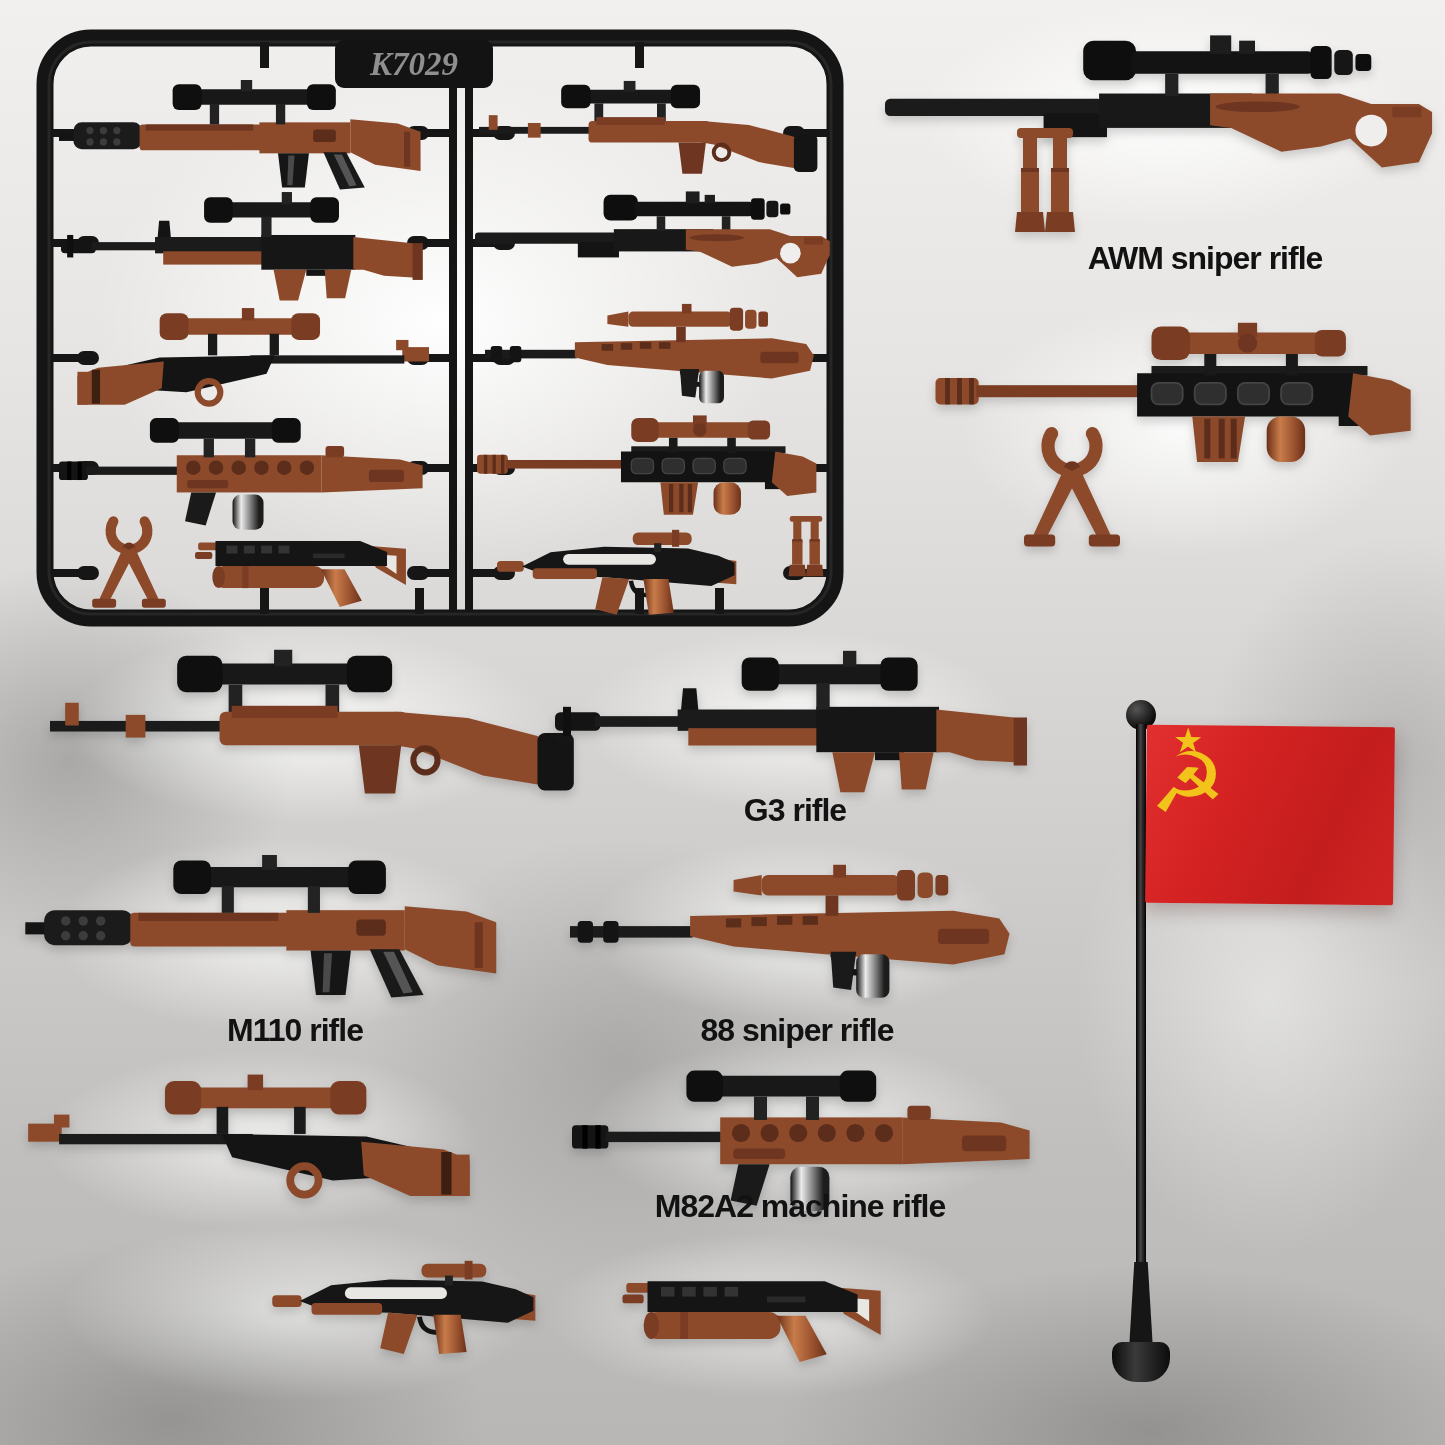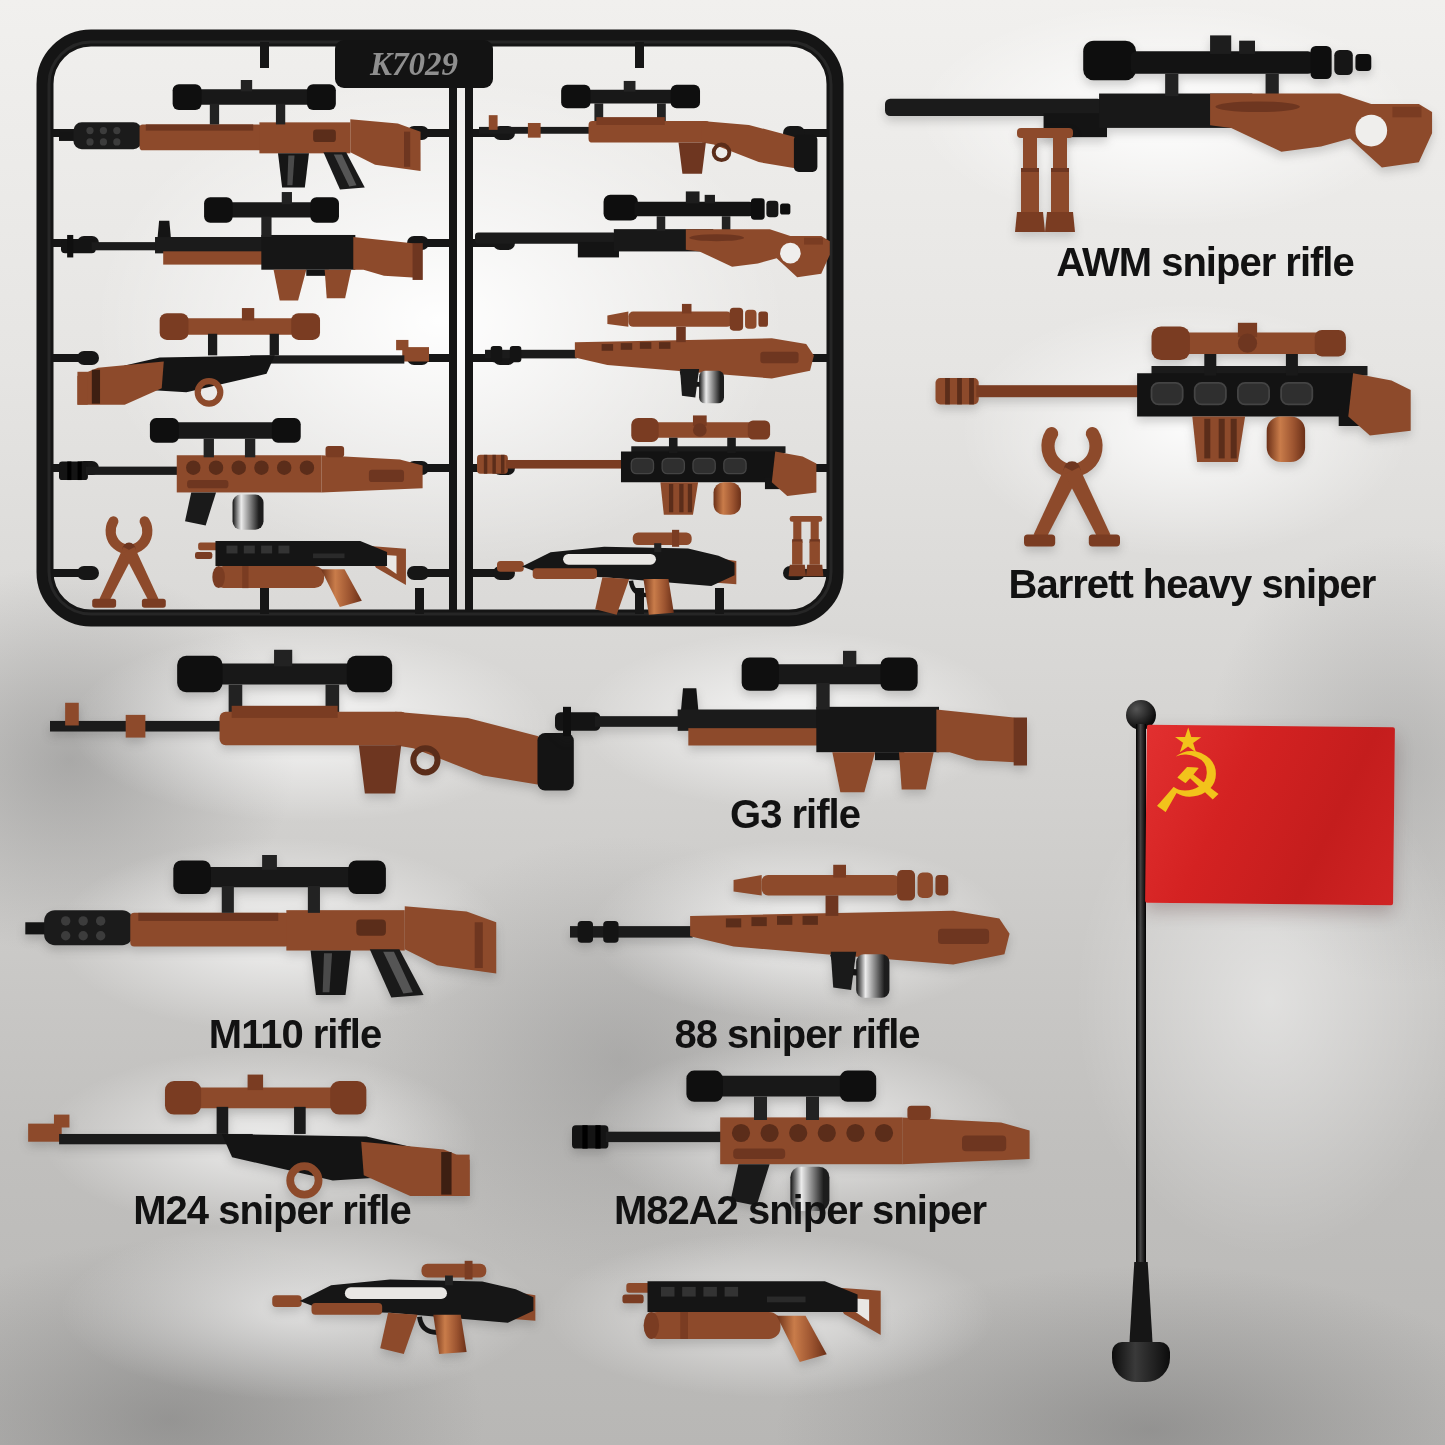--- a/index.html
+++ b/index.html
@@ -20,21 +20,21 @@
       radial-gradient(300px 110px at 770px 1315px, rgba(255,255,255,.6), rgba(255,255,255,0) 75%),
       radial-gradient(260px 340px at 1270px 1000px, rgba(255,255,255,.45), rgba(255,255,255,0) 75%),
       radial-gradient(300px 260px at 70px 760px, rgba(105,105,105,.4), rgba(0,0,0,0) 75%),
       radial-gradient(340px 300px at 620px 1060px, rgba(120,120,120,.35), rgba(0,0,0,0) 75%),
       radial-gradient(420px 240px at 170px 1420px, rgba(95,95,95,.4), rgba(0,0,0,0) 75%),
       radial-gradient(500px 220px at 1150px 1430px, rgba(90,90,90,.4), rgba(0,0,0,0) 75%),
       radial-gradient(260px 300px at 1400px 760px, rgba(130,130,130,.35), rgba(0,0,0,0) 75%),
       linear-gradient(180deg,#f1f0ee 0%,#e6e5e3 25%,#d2d1cf 55%,#c0bfbd 80%,#b8b7b5 100%);}
   .sprue{position:absolute;left:35px;top:28px;width:810px;height:600px;}
   .wpn{position:absolute;filter:drop-shadow(0 5px 5px rgba(40,40,40,.2));}
-  .lbl{position:absolute;transform:translateX(-50%);font-weight:700;font-size:40px;
+  .lbl{position:absolute;transform:translateX(-50%);font-weight:700;font-size:32px;
        letter-spacing:-1px;color:#121212;white-space:nowrap;}
   
   .flag-ball{position:absolute;left:1126px;top:700px;width:30px;height:30px;border-radius:50%;
        background:radial-gradient(circle at 35% 30%, #555, #0c0c0c 70%);}
   .flag-pole{position:absolute;left:1136px;top:724px;width:10px;height:545px;
        background:linear-gradient(90deg,#000,#464646 45%,#000);}
   .flag-taper{position:absolute;left:1129px;top:1262px;width:24px;height:88px;background:#161616;
        clip-path:polygon(22% 0,78% 0,100% 100%,0 100%);}
   .flag-base{position:absolute;left:1112px;top:1342px;width:58px;height:40px;
        background:linear-gradient(90deg,#0c0c0c,#3a3a3a 40%,#0c0c0c);
@@ -349,21 +349,20 @@
       <use href="#wpn-bipod"></use>
     </svg>
   <div class="lbl" style="left:1205px;top:240px">AWM sniper rifle</div>
 
   <svg class="wpn" style="left:935px;top:318px;width:505px;height:156px" viewBox="0 0 420 130">
       <use href="#wpn-barrett"></use>
     </svg>
   <svg class="wpn" style="left:1012px;top:424px;width:120px;height:132px" viewBox="0 0 100 110">
       <use href="#wpn-ybipod"></use>
     </svg>
-  <div class="lbl" style="left:1192px;top:562px">Barrett heavy sniper</div>
 
   <svg class="wpn" style="left:50px;top:645px;width:545px;height:167px" viewBox="0 0 360 110">
       <use href="#wpn-m14"></use>
     </svg>
 
   <svg class="wpn" style="left:555px;top:648px;width:480px;height:147px" viewBox="0 0 360 110">
       <use href="#wpn-g3"></use>
     </svg>
   <div class="lbl" style="left:795px;top:792px">G3 rifle</div>
 
@@ -373,26 +372,25 @@
   <div class="lbl" style="left:295px;top:1012px">M110 rifle</div>
 
   <svg class="wpn" style="left:570px;top:862px;width:460px;height:141px" viewBox="0 0 360 110">
       <use href="#wpn-s88"></use>
     </svg>
   <div class="lbl" style="left:797px;top:1012px">88 sniper rifle</div>
 
   <svg class="wpn" style="left:28px;top:1072px;width:465px;height:142px" viewBox="0 0 360 110">
       <use href="#wpn-m24"></use>
     </svg>
-  <div class="lbl" style="left:272px;top:1188px">M24 sniper rifle</div>
 
   <svg class="wpn" style="left:572px;top:1068px;width:468px;height:143px" viewBox="0 0 360 110">
       <use href="#wpn-m82a2"></use>
     </svg>
-  <div class="lbl" style="left:800px;top:1188px">M82A2 sniper sniper</div>
+  <div class="lbl" style="left:800px;top:1188px">M82A2 machine rifle</div>
 
   <svg class="wpn" style="left:272px;top:1250px;width:295px;height:108px" viewBox="0 0 300 110">
       <use href="#wpn-xm8"></use>
     </svg>
 
   <svg class="wpn" style="left:622px;top:1258px;width:290px;height:106px" viewBox="0 0 300 110">
       <use href="#wpn-pp90"></use>
     </svg>
 
   <div>

